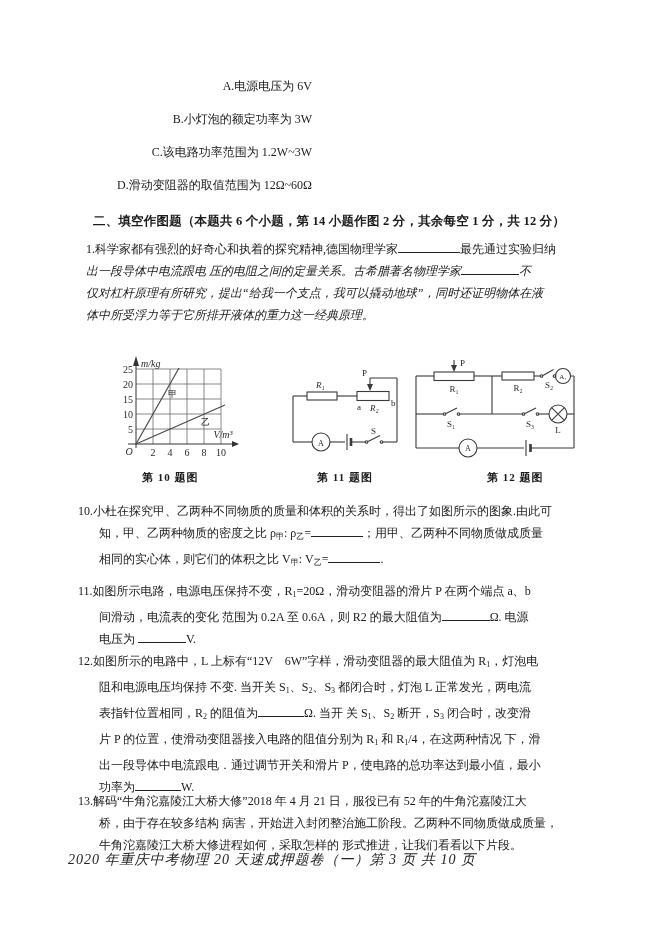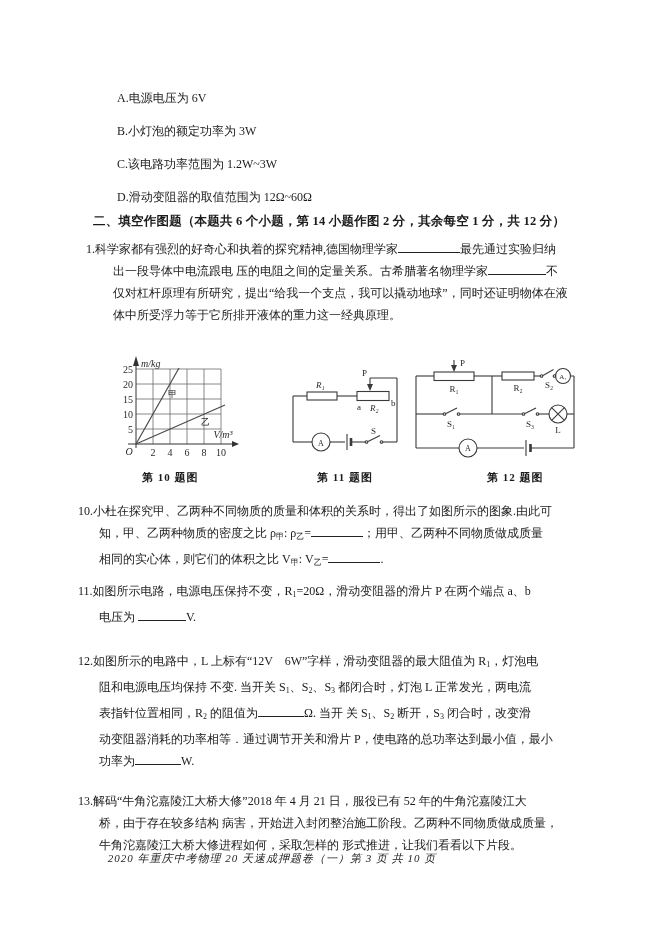--- a/index.html
+++ b/index.html
@@ -5,35 +5,35 @@
   html,body{margin:0;padding:0;background:#ffffff;}
   .page{
     position:relative;width:658px;height:932px;background:#ffffff;
     font-family:"Liberation Serif","DejaVu Serif",serif;
     color:#1b1b1b;overflow:hidden;
   }
   .abs{position:absolute;}
   .opt{font-size:12px;line-height:13px;margin-bottom:20px;white-space:nowrap;}
   .heading{font-size:12.5px;font-weight:bold;line-height:16px;white-space:nowrap;letter-spacing:0.2px;}
   .q .ln{font-size:12px;line-height:22px;white-space:nowrap;}
-  .q .ind{margin-left:27px;}
+  .q .ind{font-style:italic;}
   .q .ind2{margin-left:21px;}
   .sub{font-size:8px;vertical-align:-2px;}
   .blank{display:inline-block;border-bottom:1px solid #222;height:13px;vertical-align:baseline;}
   .caption{font-size:11px;font-weight:bold;white-space:nowrap;letter-spacing:1px;}
-  .footer{width:544px;text-align:center;font-size:11px;font-style:italic;letter-spacing:1px;color:#222;}
+  .footer{width:544px;text-align:center;font-size:14px;font-style:italic;letter-spacing:1px;color:#222;}
   svg{display:block;}
   .figtext{font-family:"Liberation Serif","DejaVu Serif",serif;}
 </style>
 </head>
 <body>
 
 <div class="page">
 
-  <div class="abs" style="left:117px;top:92px;">
+  <div class="abs" style="left:117px;top:80px;text-align:right;">
     <div class="opt">A.电源电压为 6V</div>
     <div class="opt">B.小灯泡的额定功率为 3W</div>
     <div class="opt">C.该电路功率范围为 1.2W~3W</div>
     <div class="opt">D.滑动变阻器的取值范围为 12Ω~60Ω</div>
   </div>
 
   <div class="abs heading" style="left:93px;top:213px;text-align:right;">二、填空作图题（本题共 6 个小题，第 14 小题作图 2 分，其余每空 1 分，共 12 分）</div>
 
   <div class="abs q" style="left:86px;top:238px;">
     <div class="ln"><span>1.科学家都有强烈的好奇心和执着的探究精神,德国物理学家</span><span class="blank" style="width: 62px;"></span><span>最先通过实验归纳</span></div>
@@ -160,28 +160,30 @@
   <div class="abs caption" style="left:487px;top:470px;">第 12 题图</div>
 
   <div class="abs q" style="left:78px;top:500px;">
     <div class="ln"><span>10.小杜在探究甲、乙两种不同物质的质量和体积的关系时，得出了如图所示的图象.由此可</span></div>
     <div class="ln ind2"><span>知，甲、乙两种物质的密度之比 ρ</span><span class="sub">甲</span><span>: ρ</span><span class="sub">乙</span><span>=</span><span class="blank" style="width: 52px;"></span><span>；用甲、乙两种不同物质做成质量</span></div>
     <div class="ln ind2"><span>相同的实心体，则它们的体积之比 V</span><span class="sub">甲</span><span>: V</span><span class="sub">乙</span><span>=</span><span class="blank" style="width: 52px;"></span><span>.</span></div>
   </div>
 
   <div class="abs q" style="left:78px;top:580px;">
     <div class="ln"><span>11.如图所示电路，电源电压保持不变，R</span><span class="sub">1</span><span>=20Ω，滑动变阻器的滑片 P 在两个端点 a、b</span></div>
+    <div class="ln ind2"><span>间滑动，电流表的变化 范围为 0.2A 至 0.6A，则 R2 的最大阻值为</span><span class="blank" style="width: 48px;"></span><span>Ω. 电源</span></div>
     <div class="ln ind2"><span>电压为 </span><span class="blank" style="width: 48px;"></span><span>V.</span></div>
   </div>
 
   <div class="abs q" style="left:78px;top:650px;">
     <div class="ln"><span>12.如图所示的电路中，L 上标有“12V　6W”字样，滑动变阻器的最大阻值为 R</span><span class="sub">1</span><span>，灯泡电</span></div>
     <div class="ln ind2"><span>阻和电源电压均保持 不变. 当开关 S</span><span class="sub">1</span><span>、S</span><span class="sub">2</span><span>、S</span><span class="sub">3</span><span> 都闭合时，灯泡 L 正常发光，两电流</span></div>
     <div class="ln ind2"><span>表指针位置相同，R</span><span class="sub">2</span><span> 的阻值为</span><span class="blank" style="width: 46px;"></span><span>Ω. 当开 关 S</span><span class="sub">1</span><span>、S</span><span class="sub">2</span><span> 断开，S</span><span class="sub">3</span><span> 闭合时，改变滑</span></div>
-    <div class="ln ind2"><span>动变阻器消耗的功率相等．通过调节开关和滑片 P，使电路的总功率达到最小值，最小</span></div>
+    <div class="ln ind2"><span>片 P 的位置，使滑动变阻器接入电路的阻值分别为 R</span><span class="sub">1</span><span> 和 R</span><span class="sub">1</span><span>/4，在这两种情况 下，滑</span></div>
+    <div class="ln ind2"><span>出一段导体中电流跟电．通过调节开关和滑片 P，使电路的总功率达到最小值，最小</span></div>
     <div class="ln ind2"><span>功率为</span><span class="blank" style="width: 46px;"></span><span>W.</span></div>
   </div>
 
   <div class="abs q" style="left:78px;top:790px;">
     <div class="ln"><span>13.解码“牛角沱嘉陵江大桥大修”2018 年 4 月 21 日，服役已有 52 年的牛角沱嘉陵江大</span></div>
     <div class="ln ind2"><span>桥，由于存在较多结构 病害，开始进入封闭整治施工阶段。乙两种不同物质做成质量，</span></div>
     <div class="ln ind2"><span>牛角沱嘉陵江大桥大修进程如何，采取怎样的 形式推进，让我们看看以下片段。</span></div>
   </div>
 
   <div class="abs footer" style="left:0;top:851px;">2020 年重庆中考物理 20 天速成押题卷（一）第 3 页 共 10 页</div>

